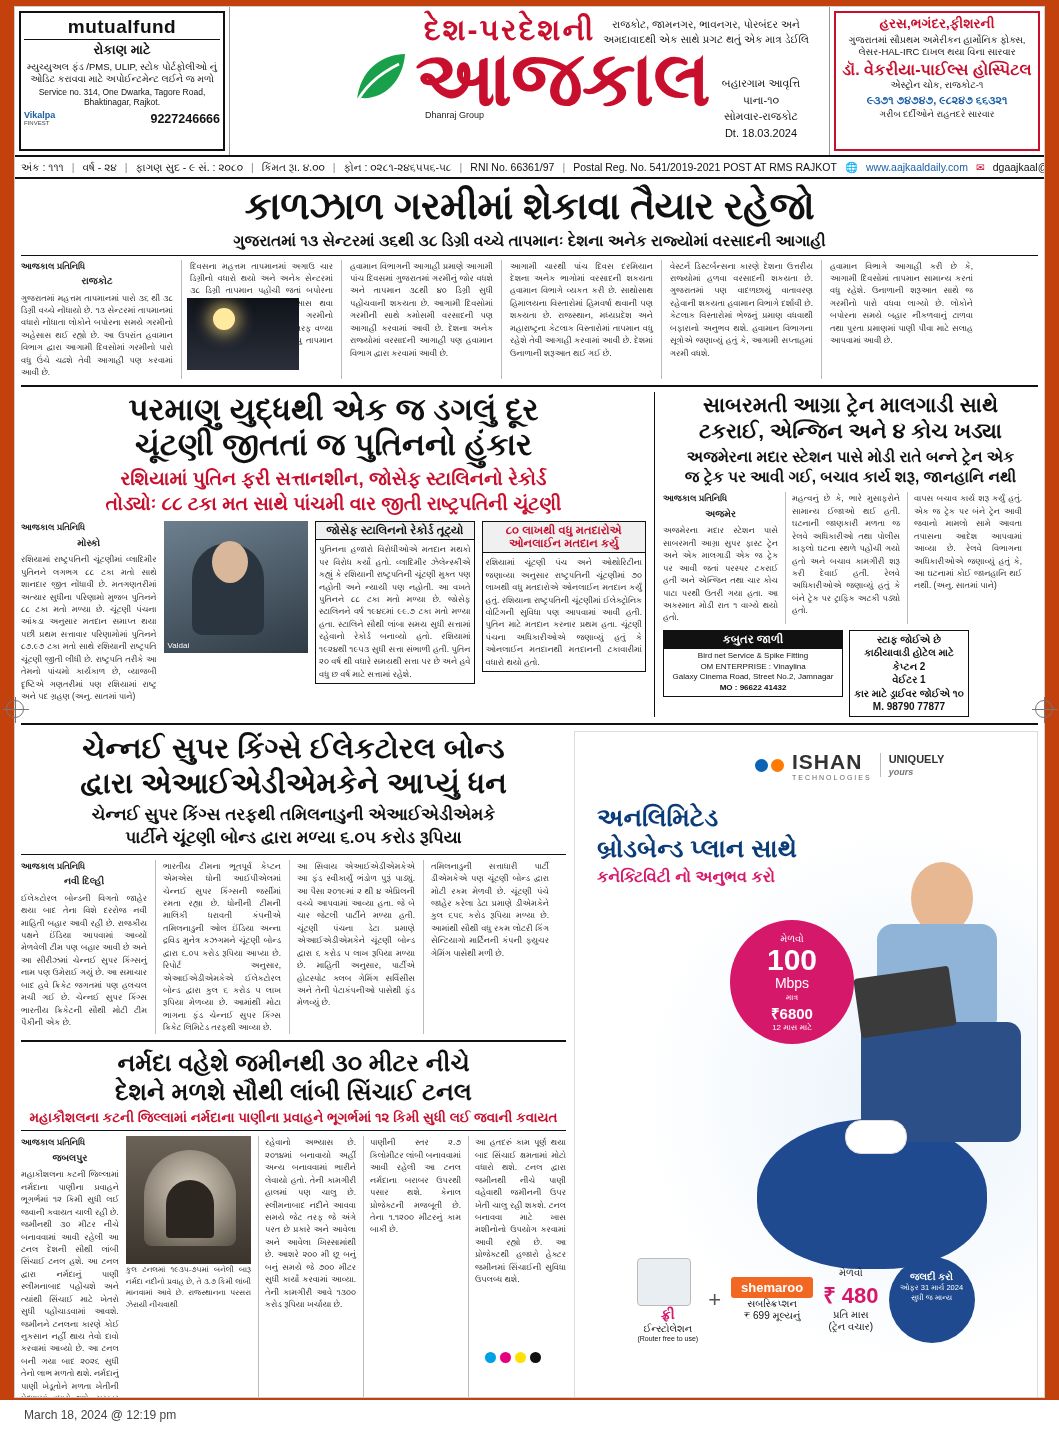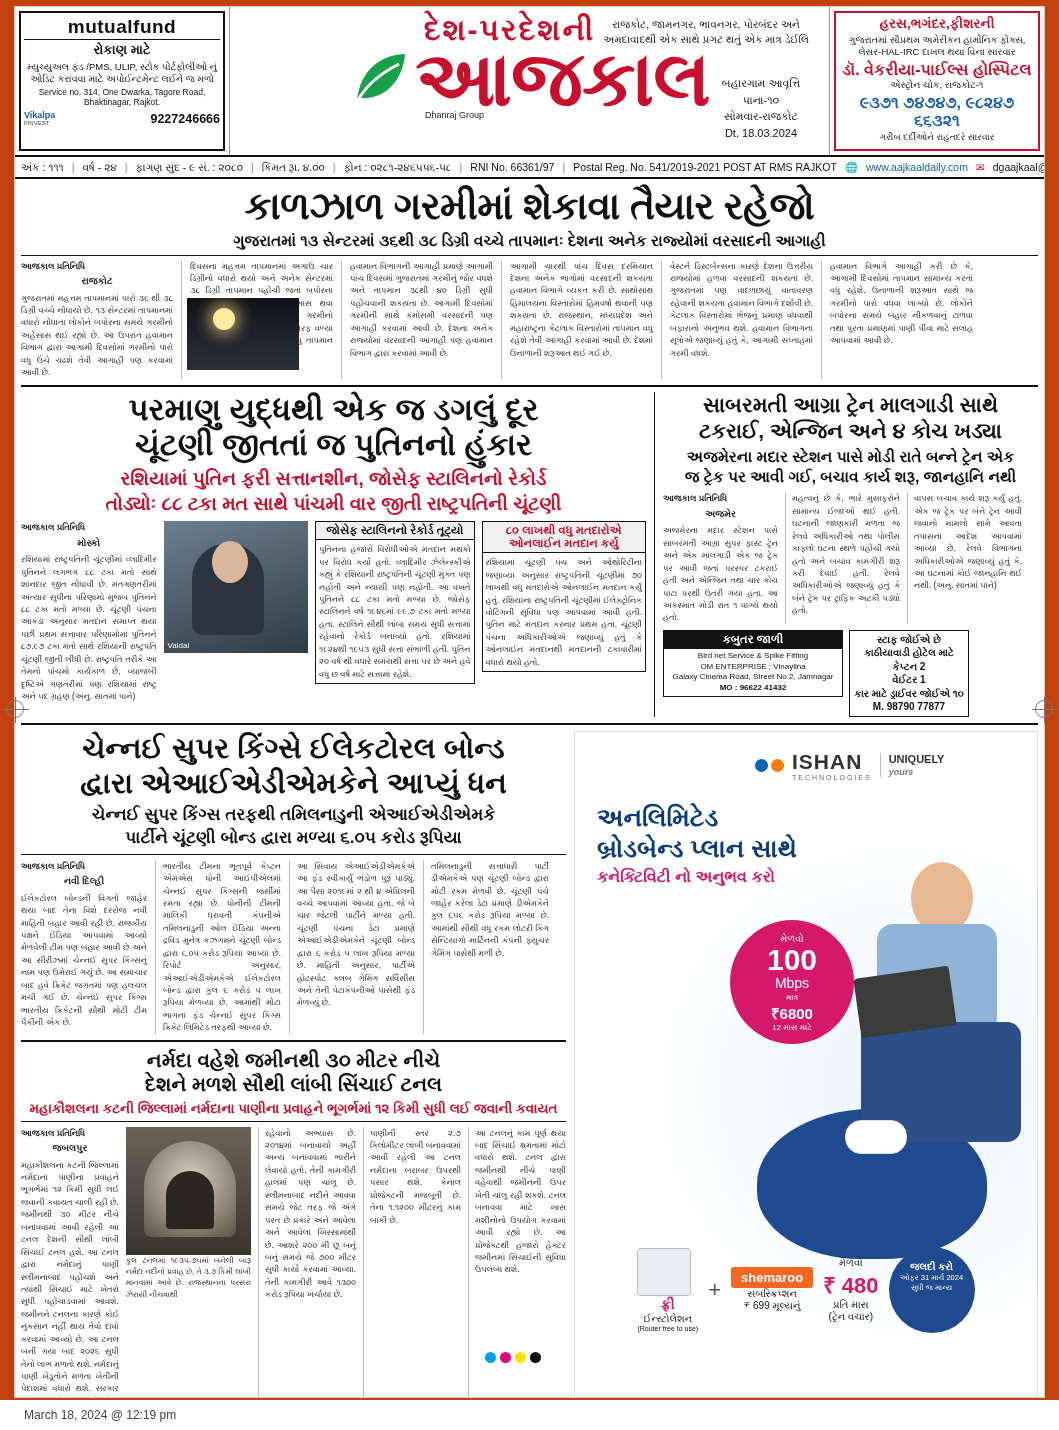--- a/index.html
+++ b/index.html
@@ -74,21 +74,21 @@
   .mh-right {
     width:215px; border-left:1px solid #999; padding:4px;
   }
   .ad-red {
     border:2px solid #c8102e; height:140px; text-align:center; padding:3px;
   }
   .ad-red .l1 { color:#c8102e; font-weight:bold; font-size:13.5px; }
   .ad-red .l2 { font-size:9.5px; line-height:1.25; margin-top:2px; }
   .ad-red .l3 { color:#c8102e; font-weight:bold; font-size:16px; margin-top:3px; }
   .ad-red .l4 { font-size:9.5px; line-height:1.25; }
-  .ad-red .l5 { color:#1a5fa8; font-weight:bold; font-size:16px; margin-top:3px;}
+  .ad-red .l5 { color:#1a5fa8; font-weight:bold; font-size:11px; margin-top:3px;}
   .ad-red .l6 { font-size:9px; margin-top:2px; }
 
   
   .strip {
     height:22px; border-bottom:2px solid #111; display:flex; align-items:center;
     font-size:10.5px; padding:0 6px; gap:8px; white-space:nowrap; overflow:hidden;
   }
   .strip .sep { color:#888; }
   .strip .blue { color:#1a5fa8; }
   .strip .globe { color:#1a73c8; }
@@ -169,21 +169,21 @@
   .router { width:54px; height:48px; background:#e9eef3; border:1px solid #bbb; border-radius:4px; position:relative;}
   .freebox { text-align:center; font-size:10px; }
   .freebox .big { color:#d6186a; font-weight:bold; font-size:14px;}
   .shemaroo { background:#f26722; color:#fff; font-weight:bold; font-size:13px; padding:3px 10px; border-radius:3px;}
   .pricebox { text-align:center; font-size:10px;}
   .pricebox .big { color:#d6186a; font-weight:bold; font-size:22px;}
   .circ480 { width:86px;height:86px;border-radius:50%;background:#1f4a8f;color:#fff;text-align:center;padding-top:14px;}
 
   
   .sec4 { margin-top:6px; border-top:2px solid #111; padding-top:6px; width:545px;}
-  .h4 { font-weight:bold; font-size:20px; line-height:1.22; text-align:center;}
+  .h4 { font-weight:bold; font-size:24px; line-height:1.22; text-align:center;}
   .h4b { font-weight:bold; font-size:13.5px; text-align:center; color:#c8102e; margin-top:4px; border-bottom:1px solid #111; padding-bottom:4px;}
   .regmark { position:absolute; width:18px; height:18px; border-radius:50%; border:1px solid #777;}
   .regmark:before,.regmark:after{content:"";position:absolute;background:#777;}
   .regmark:before{left:8px;top:-4px;width:1px;height:26px;}
   .regmark:after{top:8px;left:-4px;height:1px;width:26px;}
   .colorbar { position:absolute; left:470px; bottom:34px; display:flex; gap:4px;}
   .colorbar span { width:11px;height:11px;border-radius:50%; display:block;}
   .adbox-small { border:1px solid #111; font-size:8px; padding:2px; text-align:center; line-height:1.35;}
 </style>
 </head>
@@ -407,21 +407,21 @@
                 </div>
                 <div class="col" style="font-size:7.6px;">કુલ ટનલમાં ૧૯૩૫-૭૫માં બનેલી બારૂ નર્મદા નદીનો પ્રવાહ છે, તે ૩.૭ કિમી લાંબી માનવામાં આવે છે. રાજસ્થાનના પરસરા ઝેરાયી નીચવાથી</div>
               </div>
               <div class="col rule-v" style="width:100px;padding-left:6px;">
                   <div>રહેવાનો અભ્યાસ છે. ૨૦૧૪માં બનાવાયો અહીં અન્ય બનાવવામાં ભારીને લેવાયો હતો. તેની કામગીરી હાલમાં પણ ચાલુ છે. સ્લીમનાબાદ નદીને આવવા સમયે જેટ તરફ જે અંગે પરત છે પ્રકારે અને આવેલા અને આવેલા ખિસ્સામાંથી છે. આશરે ૨૦૦ મી છૂ બનું બનું સમયે જે ૭૦૦ મીટર સુધી કાર્યો કરવામાં આવ્યા. તેની કામગીરી આવે ૧૩૦૦ કરોડ રૂપિયા ખર્ચાયા છે.</div>
                 </div>
               <div class="col rule-v" style="width:100px;padding-left:6px;">
                   <div>પાણીની સ્તર ૨.૭ કિલોમીટર લાંબી બનાવવામાં આવી રહેલી આ ટનલ નર્મદાના બરાબર ઉપરથી પસાર થશે. કેનાલ પ્રોજેક્ટની મજબૂતી છે. તેના ૧.૧૨૦૦ મીટરનું કામ બાકી છે.</div>
                 </div>
               <div class="col rule-v" style="width:100px;padding-left:6px;">
-                  <div>આ ટનલનું કામ પૂર્ણ થયા બાદ સિંચાઈ ક્ષમતામાં મોટો વધારો થશે. ટનલ દ્વારા જમીનથી નીચે પાણી વહેવાથી જમીનની ઉપર ખેતી ચાલુ રહી શકશે. ટનલ બનાવવા માટે ખાસ મશીનોનો ઉપયોગ કરવામાં આવી રહ્યો છે. આ પ્રોજેક્ટથી હજારો હેક્ટર જમીનમાં સિંચાઈની સુવિધા ઉપલબ્ધ થશે.</div>
+                  <div>આ હતદરું કામ પૂર્ણ થયા બાદ સિંચાઈ ક્ષમતામાં મોટો વધારો થશે. ટનલ દ્વારા જમીનથી નીચે પાણી વહેવાથી જમીનની ઉપર ખેતી ચાલુ રહી શકશે. ટનલ બનાવવા માટે ખાસ મશીનોનો ઉપયોગ કરવામાં આવી રહ્યો છે. આ પ્રોજેક્ટથી હજારો હેક્ટર જમીનમાં સિંચાઈની સુવિધા ઉપલબ્ધ થશે.</div>
                 </div>
             </div>
           </div>
         </div>
 
         <div class="s3-right">
           <div class="ishan">
             <div class="ishan-logo">
               <div class="ishan-dots">
                   <span class="dotb"></span>

